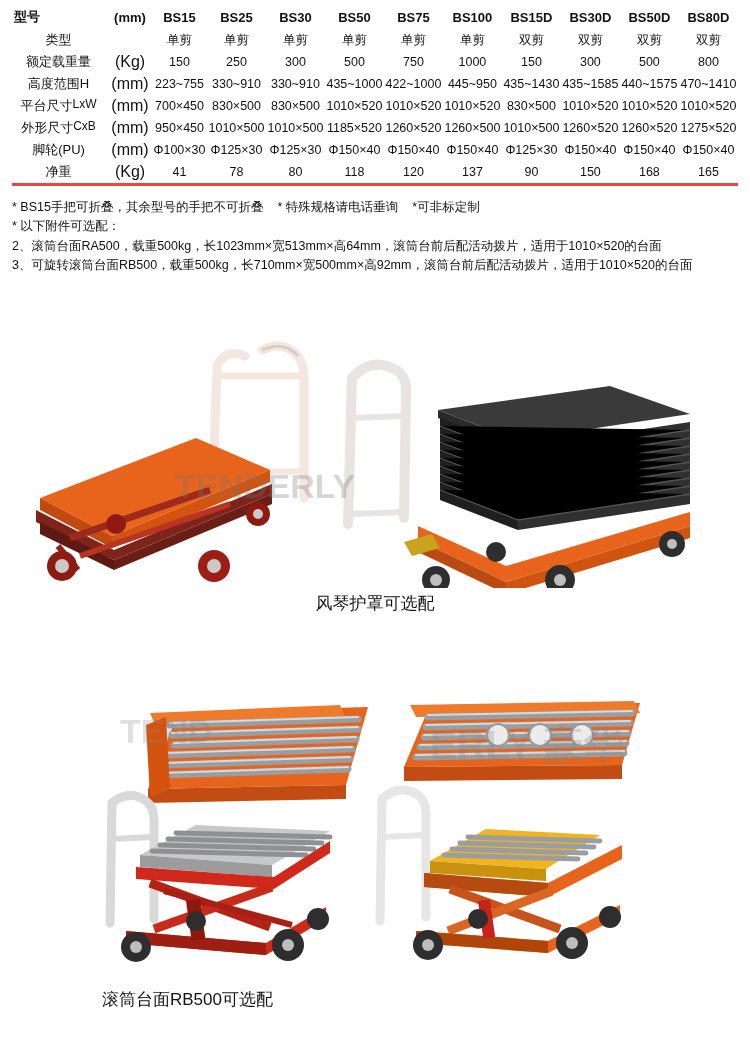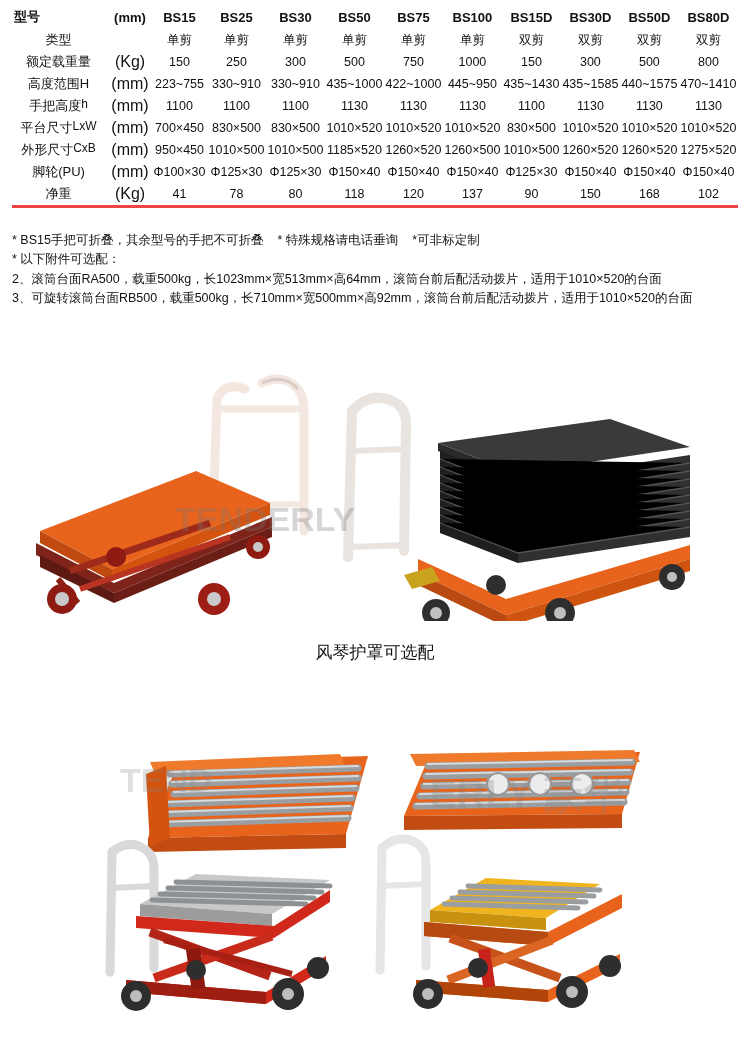--- a/index.html
+++ b/index.html
@@ -42,34 +42,34 @@
   table.spec tr.borderline td {
     border-bottom: 3px solid #ef4444;
     margin-top: 20px;
   }
   .lblwrap { display:flex; justify-content: center; padding-right:4px; }
   .lblwrap .sub { font-size: 12px; }
 
   
   .notes {
     width: 726px;
-    margin: 23px auto 0 auto;
+    margin: 12px auto 0 auto;
     font-size: 12.5px;
     line-height: 1.55;
   }
   .notes .line { white-space: nowrap; }
   .notes .gap { display:inline-block; width: 14px; }
 
   
   .figblock { width: 750px; position: relative; }
   .caption {
     text-align: center;
     font-size: 17px;
     color: #111;
-    margin-top: 20px;
+    margin-top: 4px;
   }
   .fig-row { display: flex; width: 750px; }
   svg { display: block; }
 </style>
 </head>
 <body>
 
 <div class="page">
 
   <table class="spec">
@@ -142,39 +142,20 @@
         <td class="val">330~910</td>
         <td class="val">435~1000</td>
         <td class="val">422~1000</td>
         <td class="val">445~950</td>
         <td class="val">435~1430</td>
         <td class="val">435~1585</td>
         <td class="val">440~1575</td>
         <td class="val">470~1410</td>
       </tr>
 
-      <tr>
-        <td class="lbl">
-            <span class="lblwrap">
-              <span>手把高度</span>
-              <span class="sub">h</span>
-            </span>
-          </td>
-        <td class="unit">(mm)</td>
-        <td class="val">1100</td>
-        <td class="val">1100</td>
-        <td class="val">1100</td>
-        <td class="val">1130</td>
-        <td class="val">1130</td>
-        <td class="val">1130</td>
-        <td class="val">1100</td>
-        <td class="val">1130</td>
-        <td class="val">1130</td>
-        <td class="val">1130</td>
-      </tr>
 
       <tr>
         <td class="lbl">
             <span class="lblwrap">
               <span>平台尺寸</span>
               <span class="sub">LxW</span>
             </span>
           </td>
         <td class="unit">(mm)</td>
         <td class="val">700×450</td>
@@ -239,21 +220,21 @@
         <td class="unit">(Kg)</td>
         <td class="val">41</td>
         <td class="val">78</td>
         <td class="val">80</td>
         <td class="val">118</td>
         <td class="val">120</td>
         <td class="val">137</td>
         <td class="val">90</td>
         <td class="val">150</td>
         <td class="val">168</td>
-        <td class="val">102</td>
+        <td class="val">165</td>
       </tr>
     </tbody>
   </table>
 
   <div class="notes">
     <div class="line">
       <span>* BS15手把可折叠，其余型号的手把不可折叠</span><span class="gap"></span><span>* 特殊规格请电话垂询</span><span class="gap"></span><span>*可非标定制</span>
     </div>
     <div class="line">* 以下附件可选配：</div>
     <div class="line">2、滚筒台面RA500，载重500kg，长1023mm×宽513mm×高64mm，滚筒台前后配活动拨片，适用于1010×520的台面</div>

